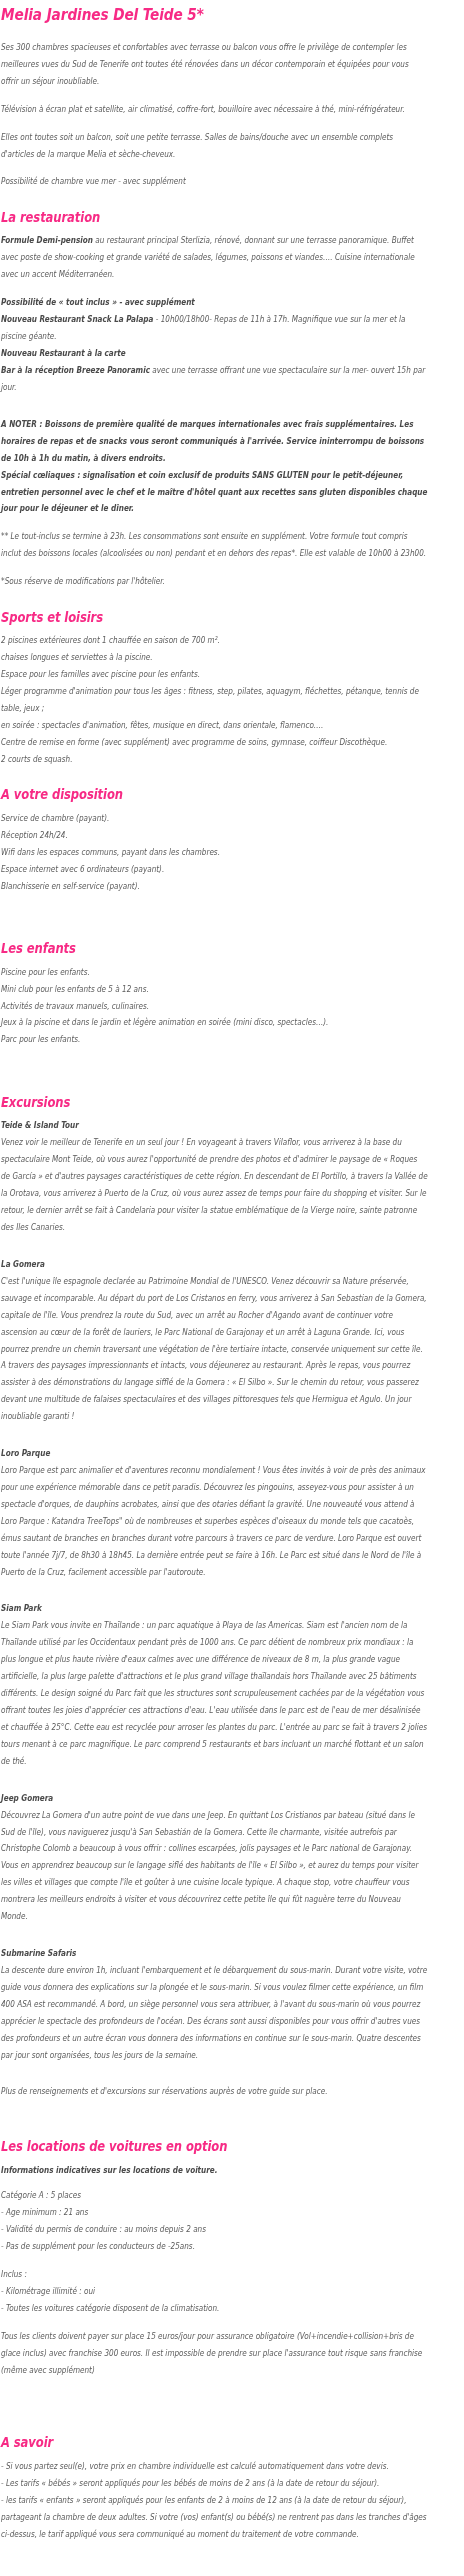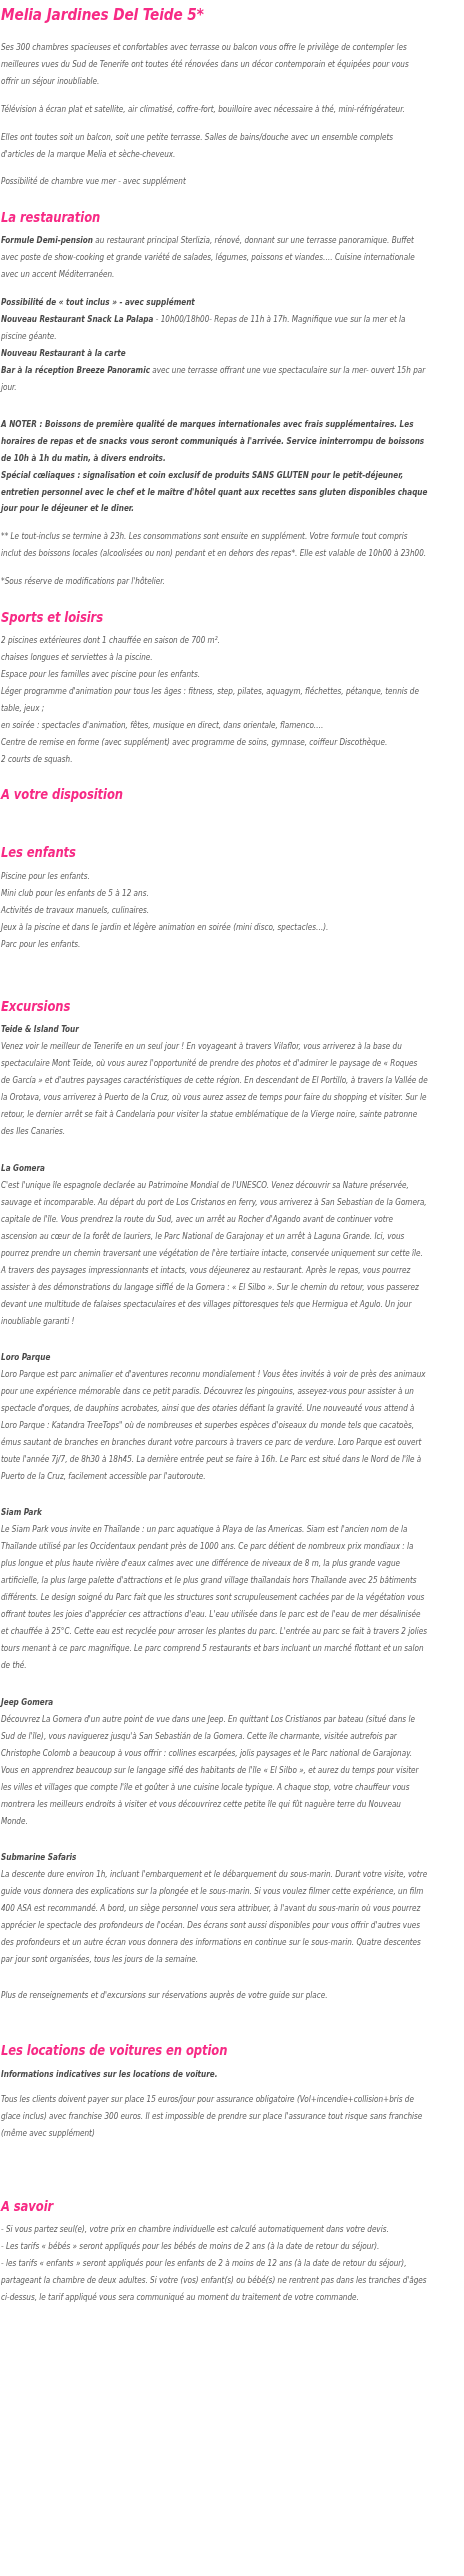--- a/index.html
+++ b/index.html
@@ -121,20 +121,27 @@
       <p>2 piscines extérieures dont 1 chauffée en saison de 700 m².</p>
       <p>chaises longues et serviettes à la piscine.</p>
       <p>Espace pour les familles avec piscine pour les enfants.</p>
       <p>Léger programme d'animation pour tous les âges : fitness, step, pilates, aquagym, fléchettes, pétanque, tennis de table, jeux ;</p>
       <p>en soirée : spectacles d'animation, fêtes, musique en direct, dans orientale, flamenco….</p>
       <p>Centre de remise en forme (avec supplément) avec programme de soins, gymnase, coiffeur Discothèque.</p>
       <p>2 courts de squash.</p>
     </div>
 
     <h2 class="section-title">A votre disposition</h2>
+    <div class="list block">
+      <p>Service de chambre (payant).</p>
+      <p>Réception 24h/24.</p>
+      <p>Wifi dans les espaces communs, payant dans les chambres.</p>
+      <p>Espace internet avec 6 ordinateurs (payant).</p>
+      <p>Blanchisserie en self-service (payant).</p>
+    </div>
 
     <div class="spacer-md"></div>
 
     <h2 class="section-title">Les enfants</h2>
     <div class="list block">
       <p>Piscine pour les enfants.</p>
       <p>Mini club pour les enfants de 5 à 12 ans.</p>
       <p>Activités de travaux manuels, culinaires.</p>
       <p>Jeux à la piscine et dans le jardin et légère animation en soirée (mini disco, spectacles…).</p>
       <p>Parc pour les enfants.</p>
@@ -182,21 +189,32 @@
 
     <p class="para">Plus de renseignements et d'excursions sur réservations auprès de votre guide sur place.</p>
 
     <div class="spacer-sm"></div>
 
     <h2 class="section-title">Les locations de voitures en option</h2>
     <p class="subhead">Informations indicatives sur les locations de voiture.</p>
 
     <div class="spacer-sm"></div>
 
-
+    <div class="list block">
+      <p>Catégorie A : 5 places</p>
+      <p>- Age minimum : 21 ans</p>
+      <p>- Validité du permis de conduire : au moins depuis 2 ans</p>
+      <p>- Pas de supplément pour les conducteurs de -25ans.</p>
+    </div>
+
+    <div class="list block">
+      <p>Inclus :</p>
+      <p>- Kilométrage illimité : oui</p>
+      <p>- Toutes les voitures catégorie disposent de la climatisation.</p>
+    </div>
 
     <p class="para">Tous les clients doivent payer sur place 15 euros/jour pour assurance obligatoire (Vol+incendie+collision+bris de glace inclus) avec franchise 300 euros. Il est impossible de prendre sur place l'assurance tout risque sans franchise (même avec supplément)</p>
 
 
     <div class="spacer-lg"></div>
 
     <h2 class="section-title">A savoir</h2>
     <div class="list block">
       <p>- Si vous partez seul(e), votre prix en chambre individuelle est calculé automatiquement dans votre devis.</p>
       <p>- Les tarifs « bébés » seront appliqués pour les bébés de moins de 2 ans (à la date de retour du séjour).</p>

